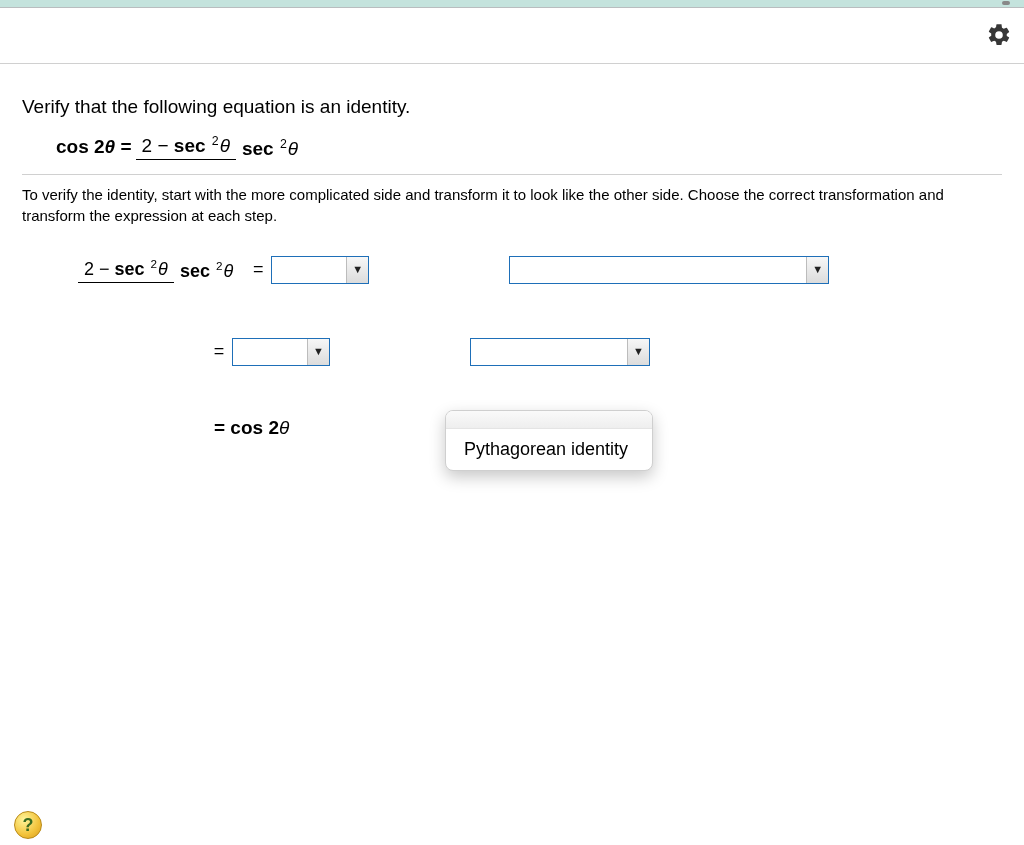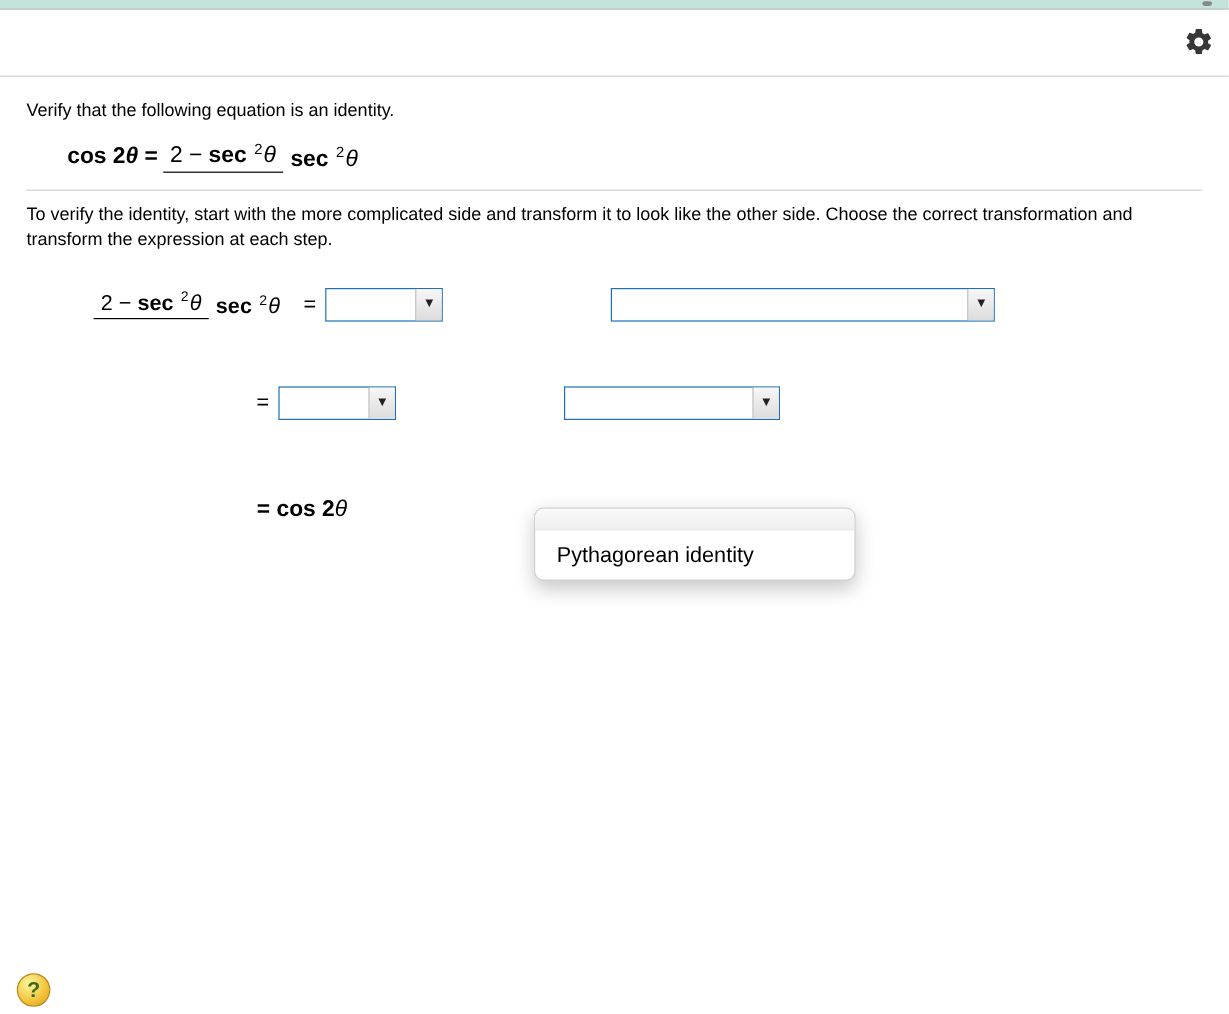--- a/index.html
+++ b/index.html
@@ -40,22 +40,22 @@
     right: 12px;
     top: 14px;
     width: 26px;
     height: 26px;
     cursor: pointer;
   }
   .content {
     padding: 10px 22px 0 22px;
   }
   .question-text {
-    font-size: 15px;
-    margin: 10px 0 16px 0;
+    font-size: 19px;
+    margin: 22px 0 16px 0;
   }
   .eq-row {
     display: flex;
     align-items: center;
     margin: 6px 0 14px 34px;
     font-size: 19px;
   }
   .frac {
     display: inline-flex;
     flex-direction: row;
@@ -138,22 +138,22 @@
   .spacer-col {
     width: 140px;
   }
   .result-text {
     font-weight: bold;
     font-size: 19px;
   }
   .dropdown-panel {
     position: absolute;
     left: 445px;
-    top: 423px;
-    width: 268px;
+    top: 410px;
+    width: 208px;
     background: #fff;
     border: 1px solid #cfcfcf;
     border-radius: 8px;
     box-shadow: 0 6px 16px rgba(0,0,0,0.22);
     overflow: hidden;
   }
   .dropdown-panel .dd-head {
     height: 18px;
     background: linear-gradient(#fafafa, #eeeeee);
     border-bottom: 1px solid #e4e4e4;
@@ -257,21 +257,21 @@
       </div>
       <div class="spacer-col"></div>
       <div class="dd-box" style="width:180px;">
         <span class="dd-field" style="width:156px;"></span>
         <span class="dd-caret">
             <span>▼</span>
           </span>
       </div>
     </div>
 
-    <div class="work-row" style="margin-top:-6px;align-items:flex-end;">
+    <div class="work-row" style="margin-top:-6px;">
       <div class="lhs-col"></div>
       <div class="eq-sign" style="width:auto;"></div>
       <div class="result-text">= cos 2<span class="theta" style="font-weight:normal;">θ</span></div>
     </div>
 
   </div>
 </div>
 
 <div class="dropdown-panel">
   <div class="dd-head"></div>

